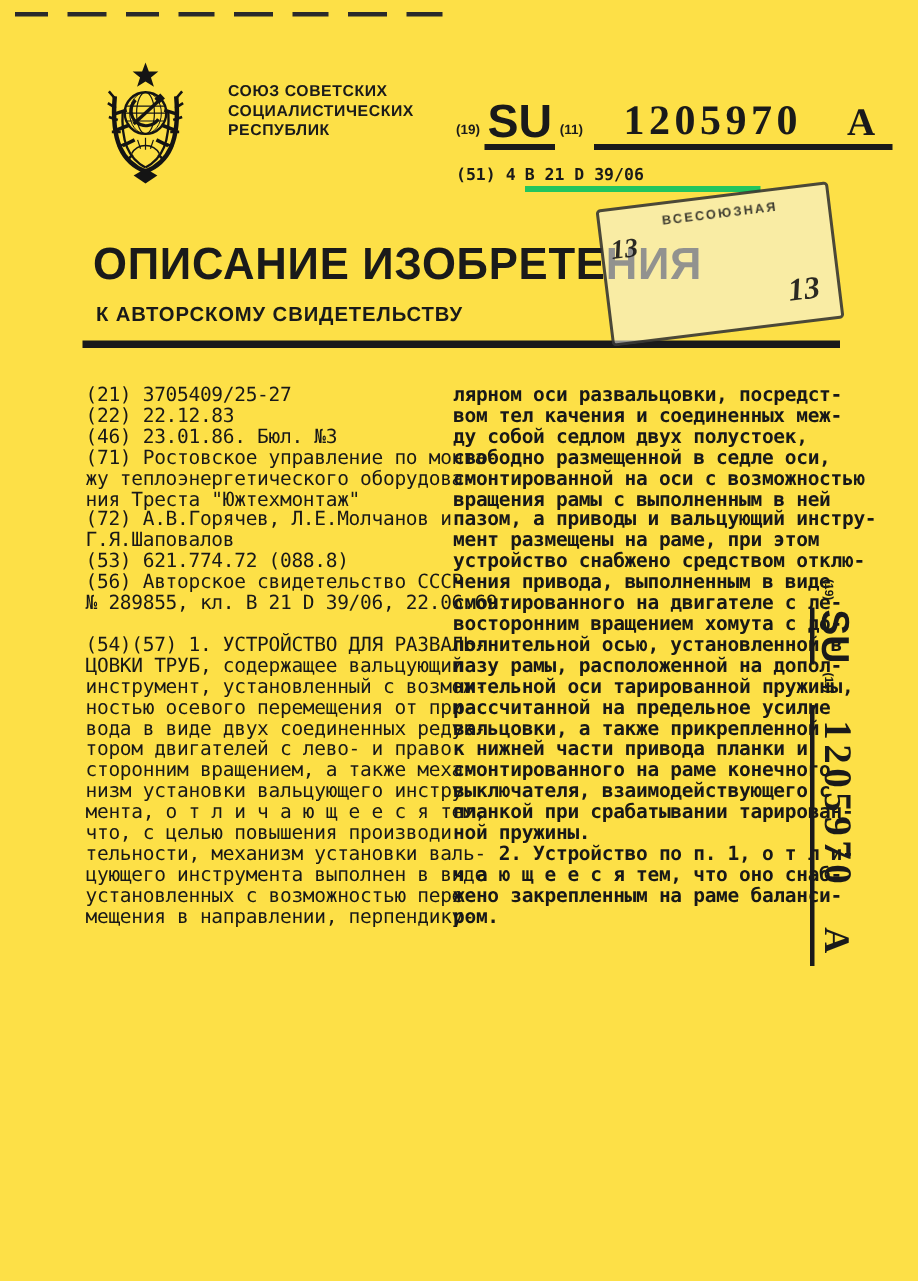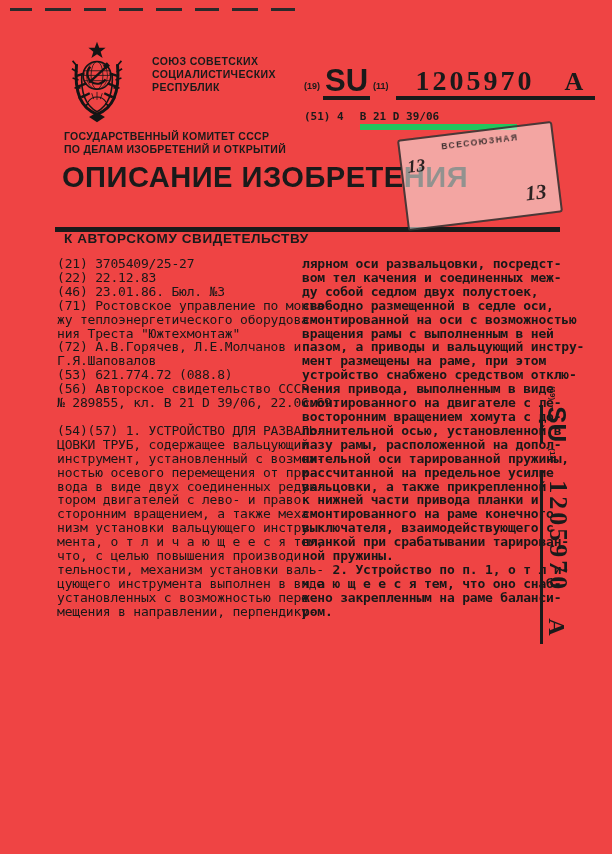--- a/index.html
+++ b/index.html
@@ -1,19 +1,19 @@
 <!DOCTYPE html>
 <html><head>
 <meta charset="utf-8">
 <style>
   html,body{margin:0;padding:0;background:#e8e6e1;}
   .page{
     position:relative;
     width:612px;height:854px;
-    background:#ef4444;
+    background:#fde047;
     color:#1a1a1a;
     font-family:"Liberation Sans",sans-serif;
     overflow:hidden;
   }
   
   .reg-marks{position:absolute;left:10px;top:8px;display:flex;gap:13px;}
   .reg-marks i{display:block;height:3px;background:#2a2a2a;}
   
   .emblem{position:absolute;left:64px;top:36px;width:66px;height:92px;}
   
@@ -22,29 +22,29 @@
   
   .su-row{position:absolute;left:304px;top:66px;display:flex;align-items:flex-end;gap:3px;}
   .code-small{font-size:9px;font-weight:bold;margin-bottom:9px;}
   .su-big{font-size:31px;font-weight:bold;line-height:.95;border-bottom:4px solid #1a1a1a;padding:0 2px 1px 2px;}
   .num-group{display:flex;align-items:flex-end;gap:30px;border-bottom:4px solid #1a1a1a;
     padding:0 12px 2px 20px;margin-left:4px;}
   .doc-num{font-family:"Liberation Serif",serif;font-weight:bold;font-size:28px;line-height:.95;letter-spacing:3px;}
   .doc-kind{font-family:"Liberation Serif",serif;font-weight:bold;font-size:26px;line-height:.95;}
   
   .ipc-row{position:absolute;left:304px;top:110px;font-family:"DejaVu Sans Mono",monospace;
-    font-size:11px;font-weight:bold;display:flex;gap:16px;}
-  .ipc-ul{border-bottom:6px solid #22c55e;padding:0 78px 1px 0;}
+    font-size:11px;font-weight:bold;display:flex;gap:6px;}
+  .ipc-ul{border-bottom:4px solid #22c55e;padding:0 78px 1px 0;}
   
   .committee{position:absolute;left:64px;top:130px;font-weight:bold;font-size:10.5px;
     line-height:12.5px;letter-spacing:.3px;white-space:pre-line;}
   
   .doc-title{position:absolute;left:62px;top:160px;font-weight:bold;font-size:30px;
     letter-spacing:.5px;transform:scaleX(.97);transform-origin:left;white-space:nowrap;}
-  .doc-subtitle{position:absolute;left:64px;top:202px;font-weight:bold;font-size:13.5px;letter-spacing:.6px;margin-top:29px;}
+  .doc-subtitle{position:absolute;left:64px;top:202px;font-weight:bold;font-size:13.5px;letter-spacing:.6px;}
   .heavy-rule{position:absolute;left:55px;top:227px;width:505px;height:5px;background:#1a1a1a;}
   
   .stamp{position:absolute;left:402px;top:130px;width:152px;height:88px;
     border:2px solid rgba(25,25,25,.78);border-radius:3px;transform:rotate(-7deg);
     background:rgba(246,245,241,.55);}
   .stamp-org{position:absolute;left:24px;top:5px;width:112px;text-align:center;
     font-size:8.5px;font-weight:bold;letter-spacing:1.5px;color:rgba(25,25,25,.85);
     filter:blur(.4px);}
   .stamp-13l{position:absolute;left:5px;top:16px;font-family:"Liberation Serif",serif;
     font-style:italic;font-weight:bold;font-size:18px;color:rgba(20,20,20,.9);}
@@ -124,22 +124,20 @@
       <span class="doc-num">1205970</span>
       <span class="doc-kind">А</span>
     </span>
   </div>
 
   <div class="ipc-row">
     <span>(51) 4</span>
     <span class="ipc-ul">В 21 D  39/06</span>
   </div>
 
-  <div class="committee">ГОСУДАРСТВЕННЫЙ КОМИТЕТ СССР
-ПО ДЕЛАМ ИЗОБРЕТЕНИЙ И ОТКРЫТИЙ</div>
 
   <div class="doc-title">ОПИСАНИЕ ИЗОБРЕТЕНИЯ</div>
   <div class="doc-subtitle">К АВТОРСКОМУ СВИДЕТЕЛЬСТВУ</div>
 
   <div class="heavy-rule"></div>
 
   <div class="stamp">
     <div class="stamp-org">ВСЕСОЮЗНАЯ</div>
     <div class="stamp-13l">13</div>
     <div class="stamp-13r">13</div>

